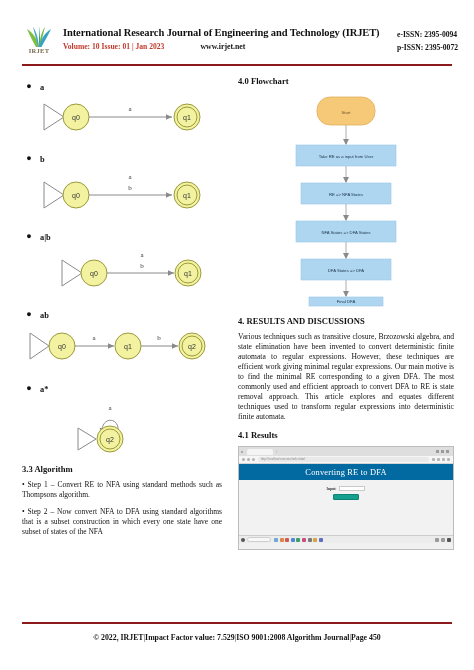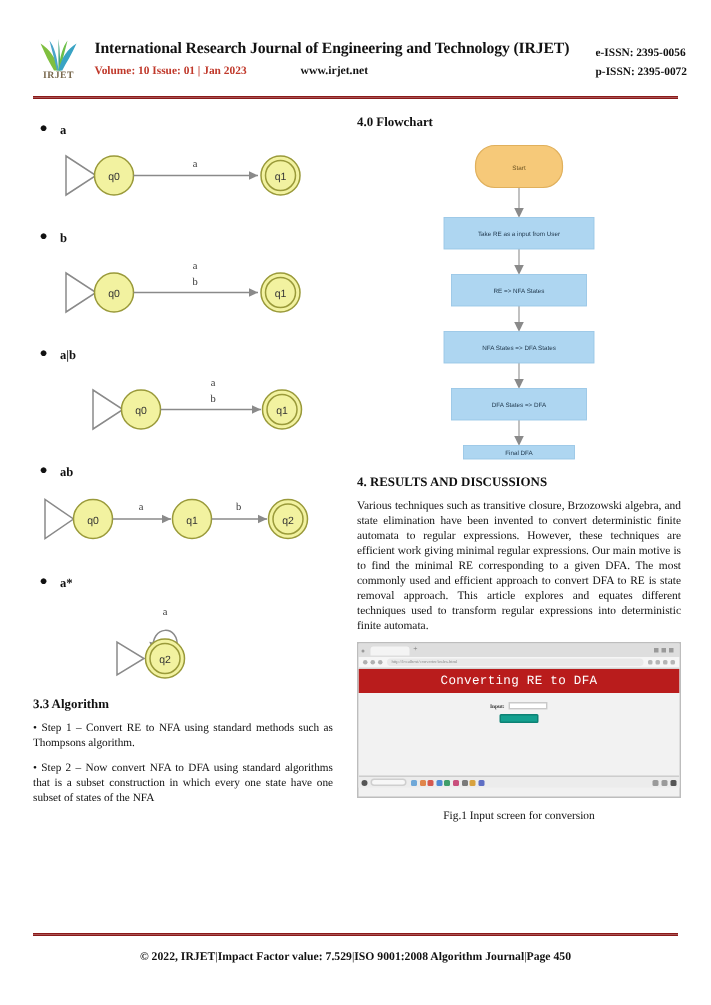--- a/index.html
+++ b/index.html
@@ -84,23 +84,23 @@
   .bw-urlbar { height:8px; background:#f6f6f6; display:flex; align-items:center; padding:0 3px; border-bottom:1px solid #d4d4d4; }
   .bw-nav { display:flex; gap:2px; margin-right:3px; }
   .bw-navi { width:3px; height:3px; border-radius:50%; background:#b0b0b0; }
   .bw-url {
     flex:1 1 auto; height:5px; background:#e9e9e9; border-radius:3px;
     font-size:3px; color:#8a8a8a; line-height:5px; padding-left:3px; overflow:hidden; white-space:nowrap;
   }
   .bw-exts { display:flex; gap:2px; margin-left:3px; }
   .bw-ext { width:3px; height:3px; background:#b5b5b5; border-radius:1px; }
   .bw-banner {
-    height:16px; background:#b91c1c; color:#ffffff;
+    height:16px; background:#0369a1; color:#ffffff;
     display:flex; align-items:center; justify-content:center;
-    font-family:Liberation Mono, monospace; font-size:8.4px; letter-spacing:.2px;
+    font-family:Liberation Serif, serif; font-size:8.4px; letter-spacing:.2px;
   }
   .bw-content { background:#f2f2f2; height:63px; position:relative; }
   .bw-form { padding-top:6px; display:flex; flex-direction:column; align-items:center; }
   .bw-row { display:flex; align-items:center; gap:3px; }
   .bw-lab { font-size:3.6px; font-weight:bold; color:#333; }
   .bw-input { width:26px; height:5px; background:#ffffff; border:1px solid #c9c9c9; }
   .bw-btn {
     margin-top:3px; width:26px; height:6px; background:#14a08f;
     border:1px solid #0d8275; border-radius:1px;
   }
@@ -150,21 +150,21 @@
 
     <div class="hdr-mid">
       <div class="jtitle">International Research Journal of Engineering and Technology (IRJET)</div>
       <div class="jsub">
         <span class="jvol">Volume: 10 Issue: 01 | Jan 2023</span>
         <span class="jurl">www.irjet.net</span>
       </div>
     </div>
 
     <div class="hdr-right">
-      <div class="issn">e-ISSN: 2395-0056</div>
+      <div class="issn">e-ISSN: 2395-0094</div>
       <div class="issn">p-ISSN: 2395-0072</div>
     </div>
   </div>
 
   <div class="rule-top"></div>
 
   <div class="cols">
 
     <div class="colL">
 
@@ -321,20 +321,21 @@
           <g>
             <rect x="71" y="205" width="74" height="9" fill="#aed6f1" stroke="#9ac7e6" stroke-width="0.6"></rect>
             <text x="108" y="211.4" font-family="Liberation Sans, sans-serif" font-size="4.2" text-anchor="middle" fill="#20384d">Final DFA</text>
           </g>
         </svg>
       </div>
 
       <h3 class="sec" style="margin-top:9px;">4. RESULTS AND DISCUSSIONS</h3>
       <p class="body">Various techniques such as transitive closure, Brzozowski algebra, and state elimination have been invented to convert deterministic finite automata to regular expressions. However, these techniques are efficient work giving minimal regular expressions. Our main motive is to find the minimal RE corresponding to a given DFA. The most commonly used and efficient approach to convert DFA to RE is state removal approach. This article explores and equates different techniques used to transform regular expressions into deterministic finite automata.</p>
 
+      <h3 class="sec" style="margin-top:8px;">4.1 Results</h3>
 
       <div class="figwrap">
         <div class="browser">
 
           <div class="bw-tabbar">
             <span class="bw-dot"></span>
             <span class="bw-tab"></span>
             <span class="bw-tabplus">+</span>
             <span class="bw-winbtns">
               <span class="bw-winbtn"></span>
@@ -385,21 +386,20 @@
               </span>
               <span class="tb-right">
                 <span class="tb-ic" style="background:#9a9a9a"></span>
                 <span class="tb-ic" style="background:#9a9a9a"></span>
                 <span class="tb-ic" style="background:#555"></span>
               </span>
             </div>
           </div>
         </div>
 
-        <div class="figcap">Fig.1 Input screen for conversion</div>
       </div>
     </div>
   </div>
 
   <div class="rule-bot"></div>
   <div class="footer">
     <span>© 2022, IRJET</span>
     <span class="fsep">|</span>
     <span>Impact Factor value: 7.529</span>
     <span class="fsep">|</span>

